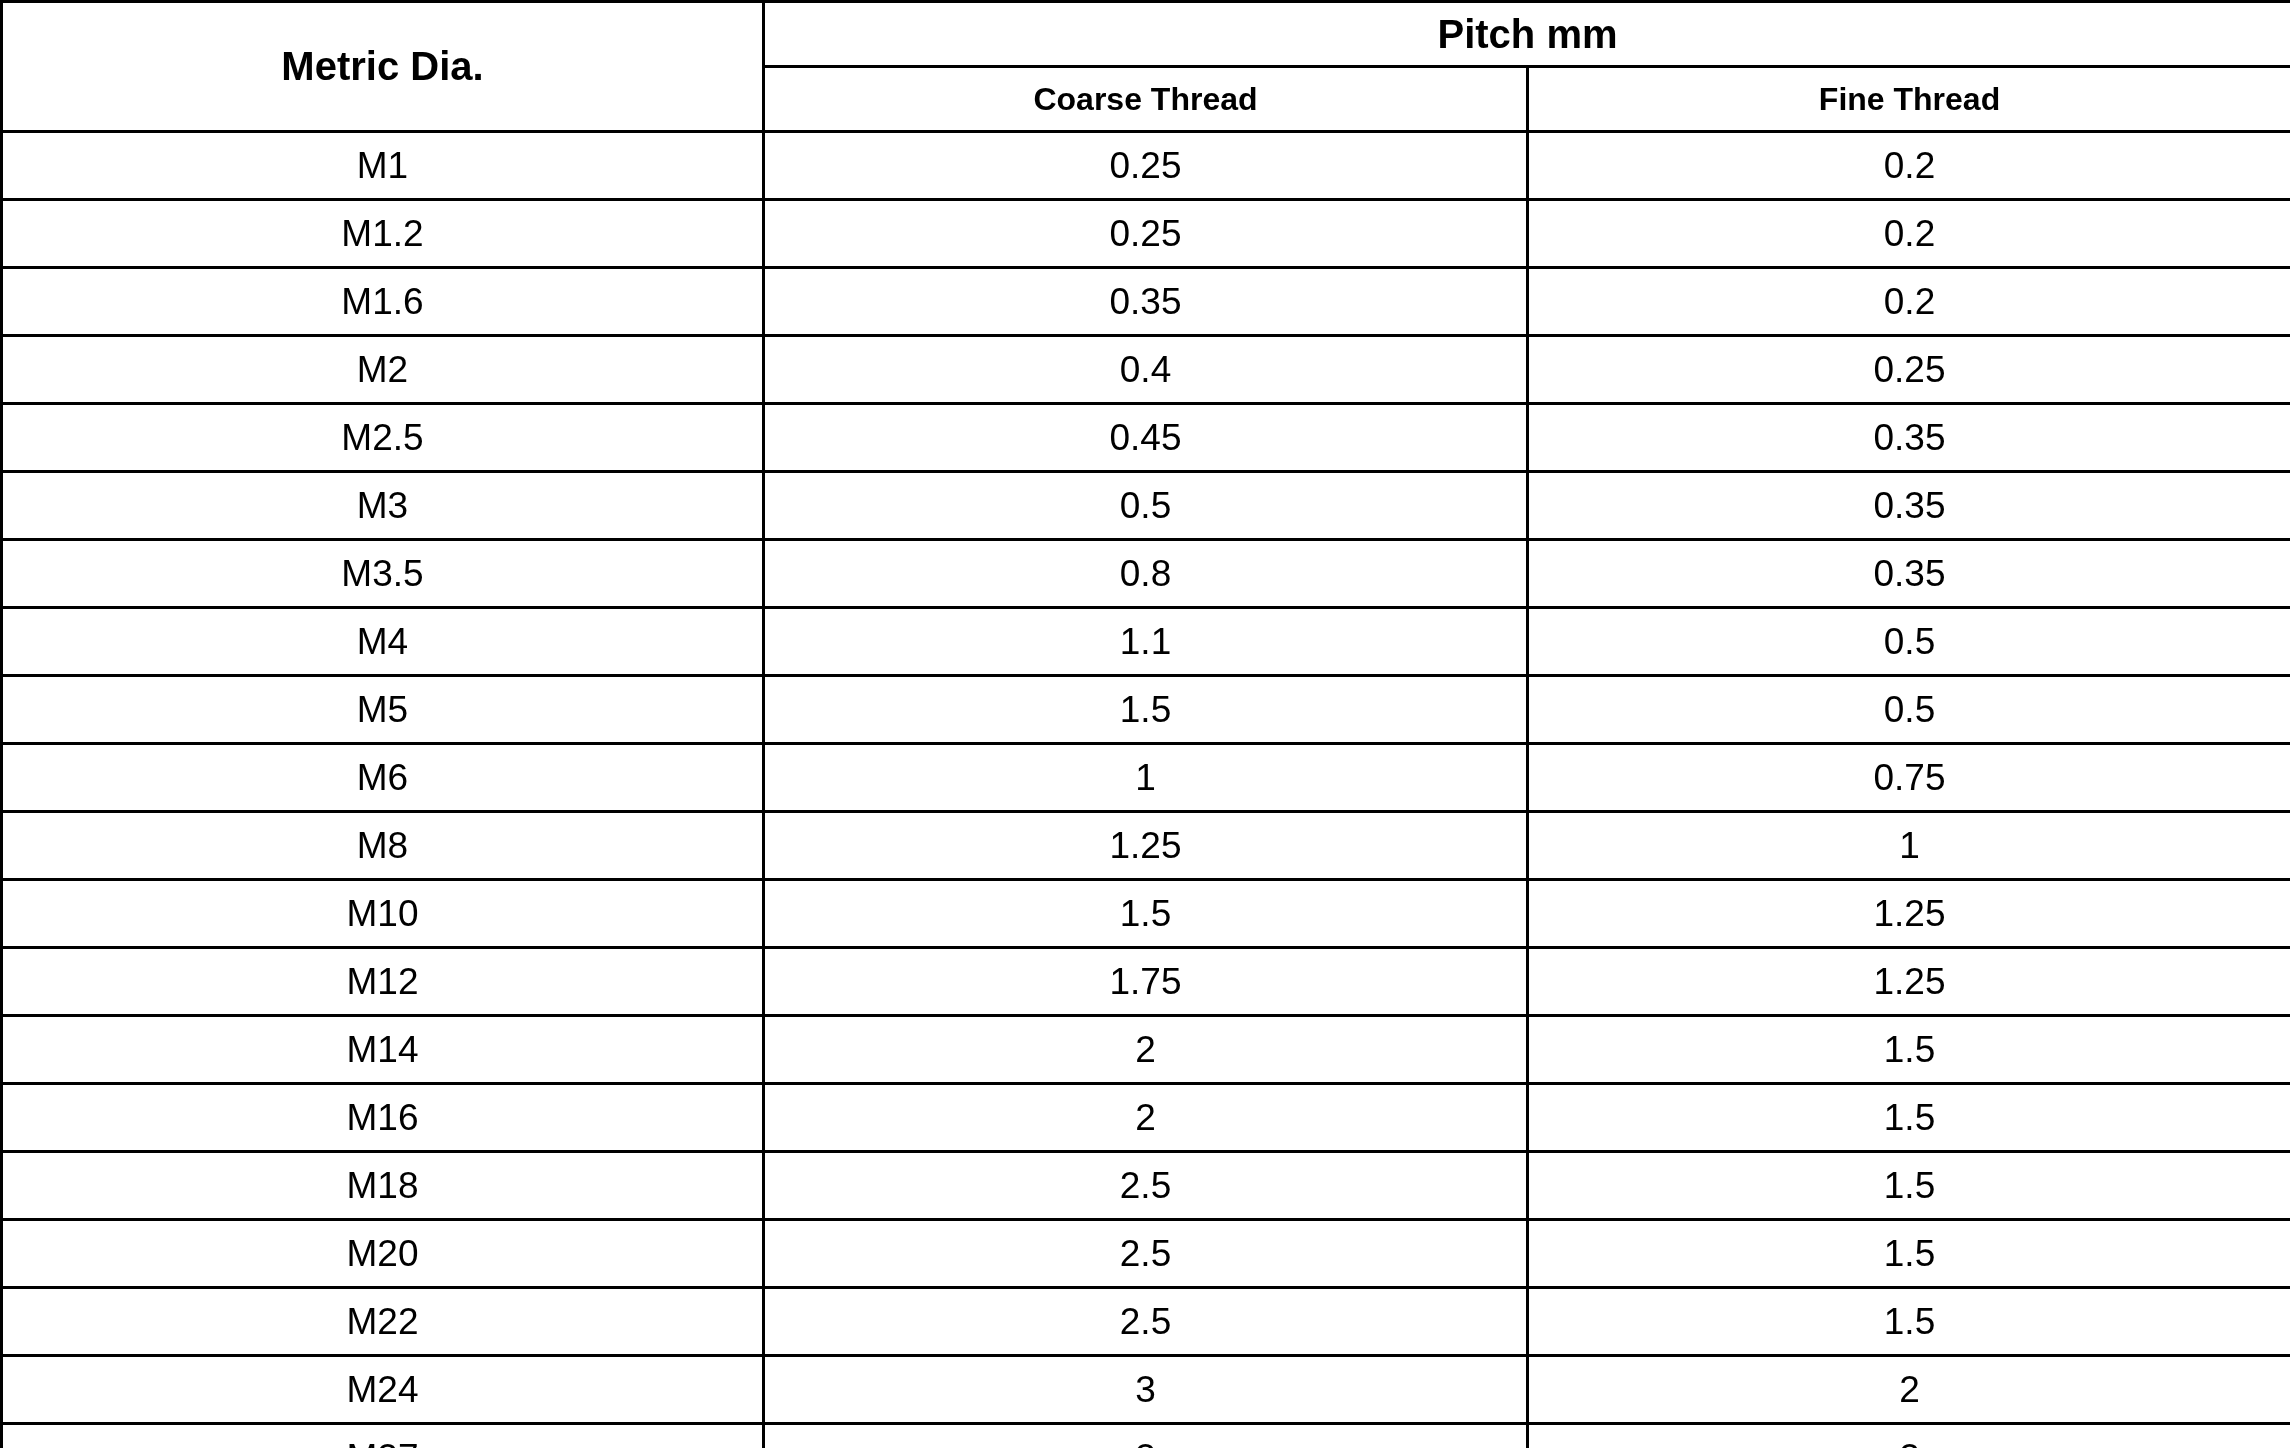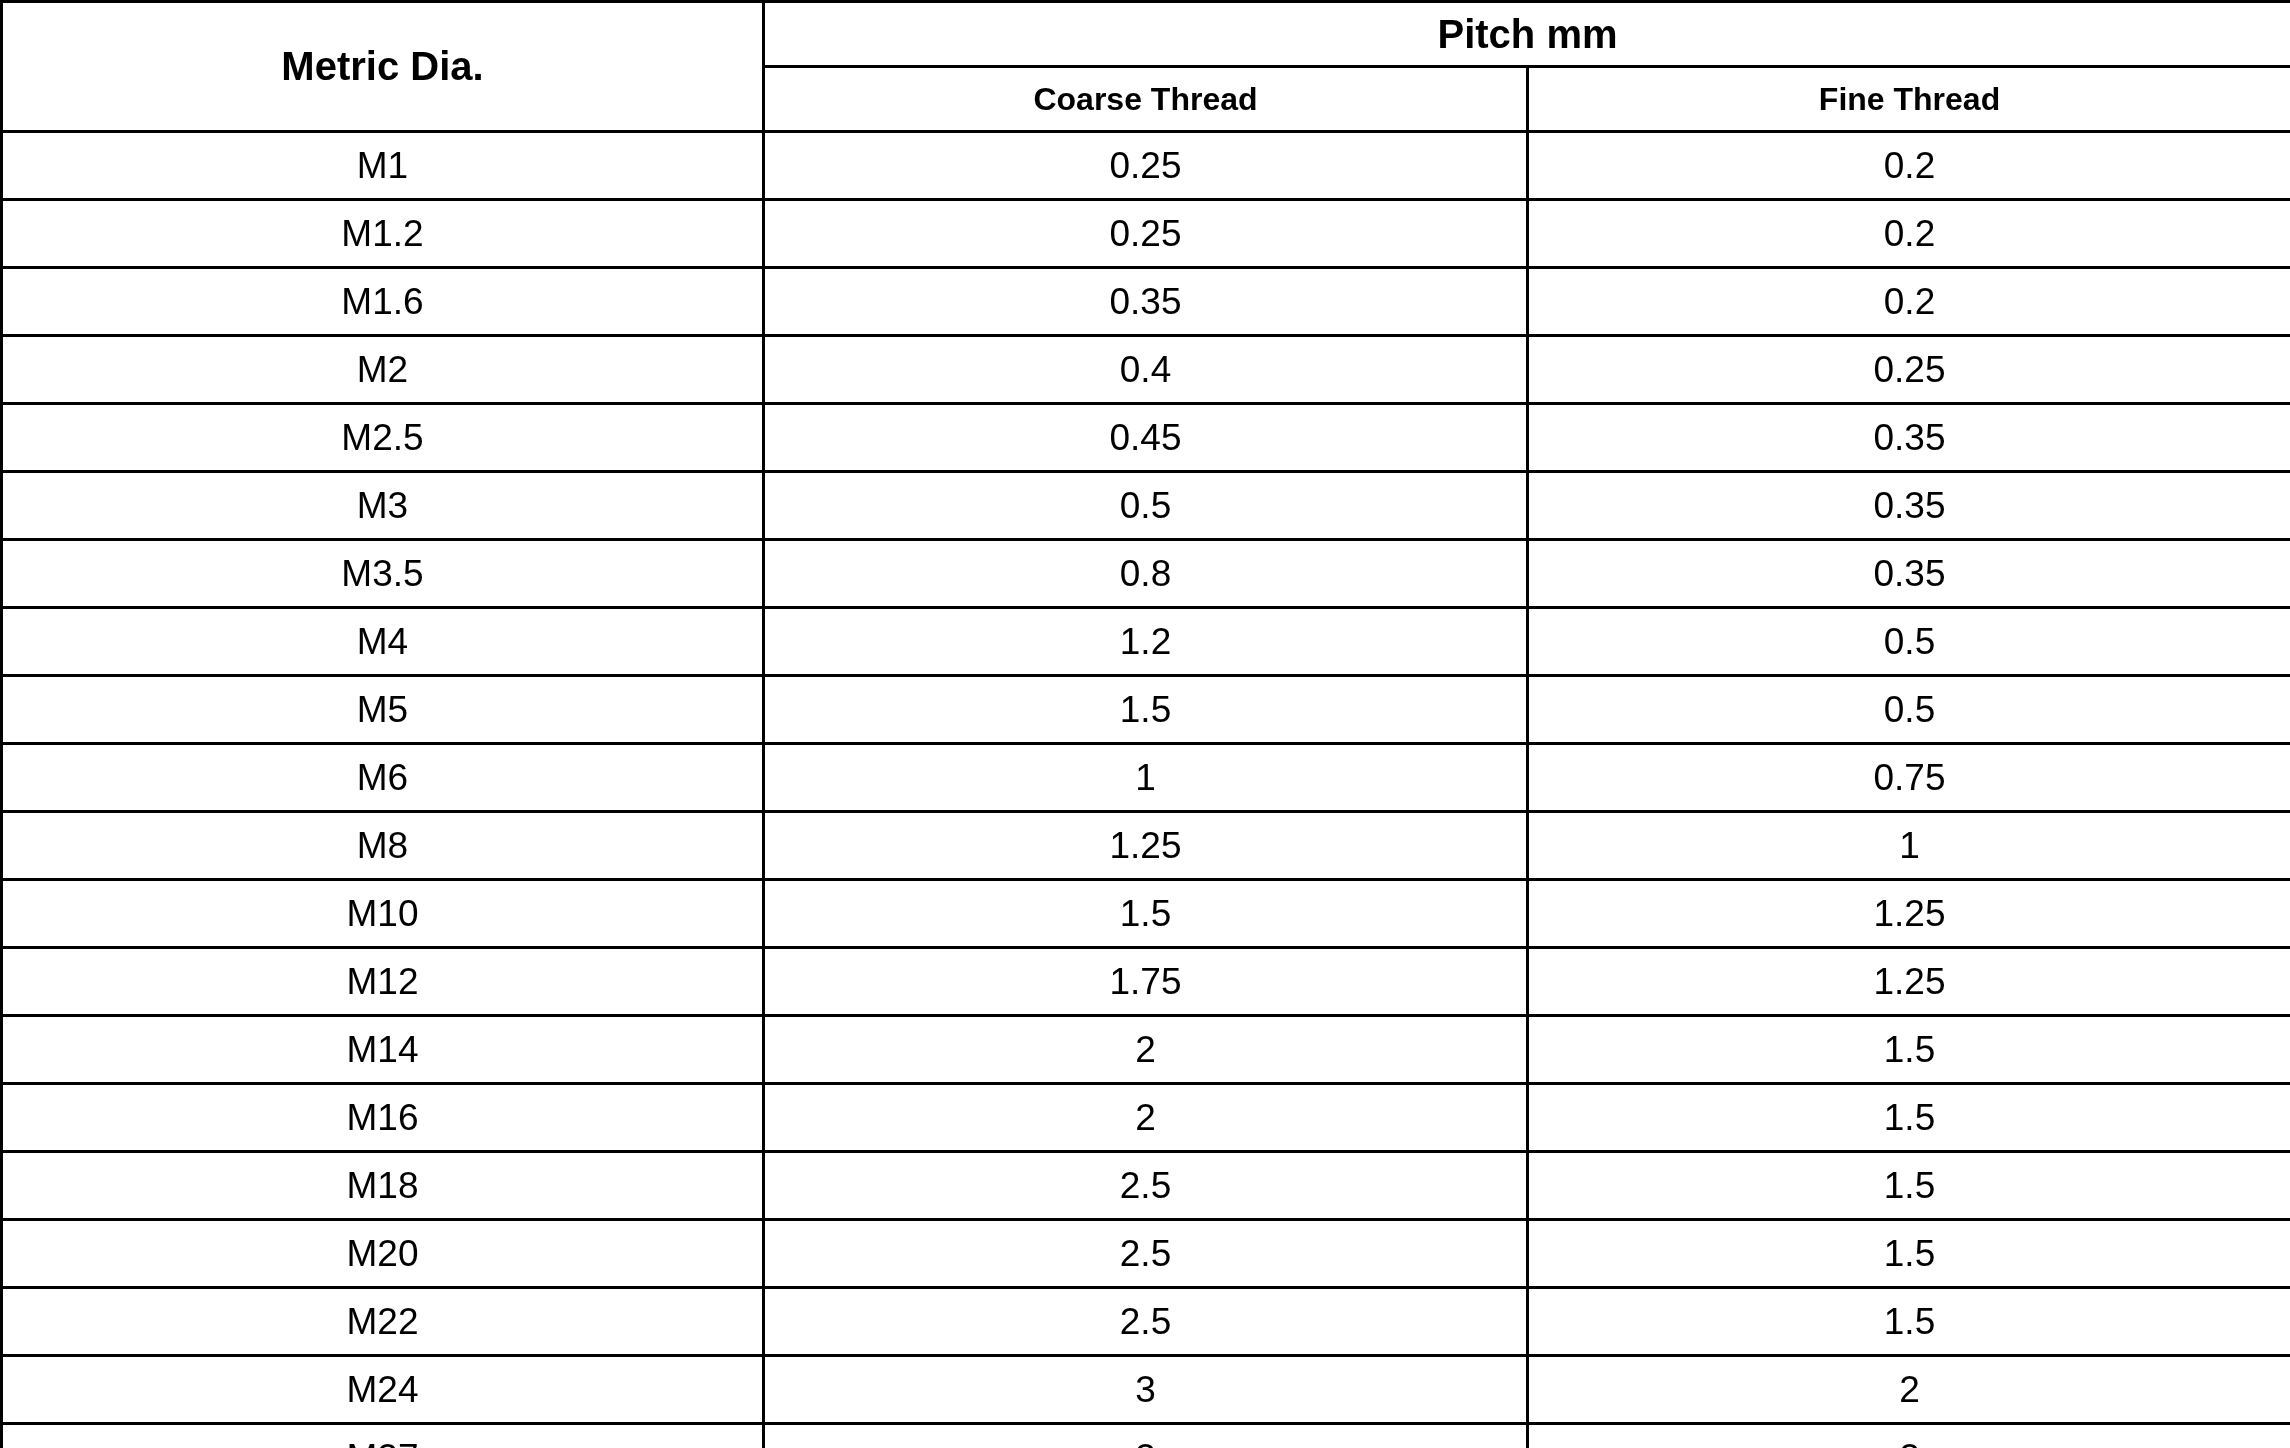--- a/index.html
+++ b/index.html
@@ -114,21 +114,21 @@
           <td>0.5</td>
           <td>0.35</td>
         </tr>
         <tr>
           <td>M3.5</td>
           <td>0.8</td>
           <td>0.35</td>
         </tr>
         <tr>
           <td>M4</td>
-          <td>1.2</td>
+          <td>1.1</td>
           <td>0.5</td>
         </tr>
         <tr>
           <td>M5</td>
           <td>1.5</td>
           <td>0.5</td>
         </tr>
         <tr>
           <td>M6</td>
           <td>1</td>

